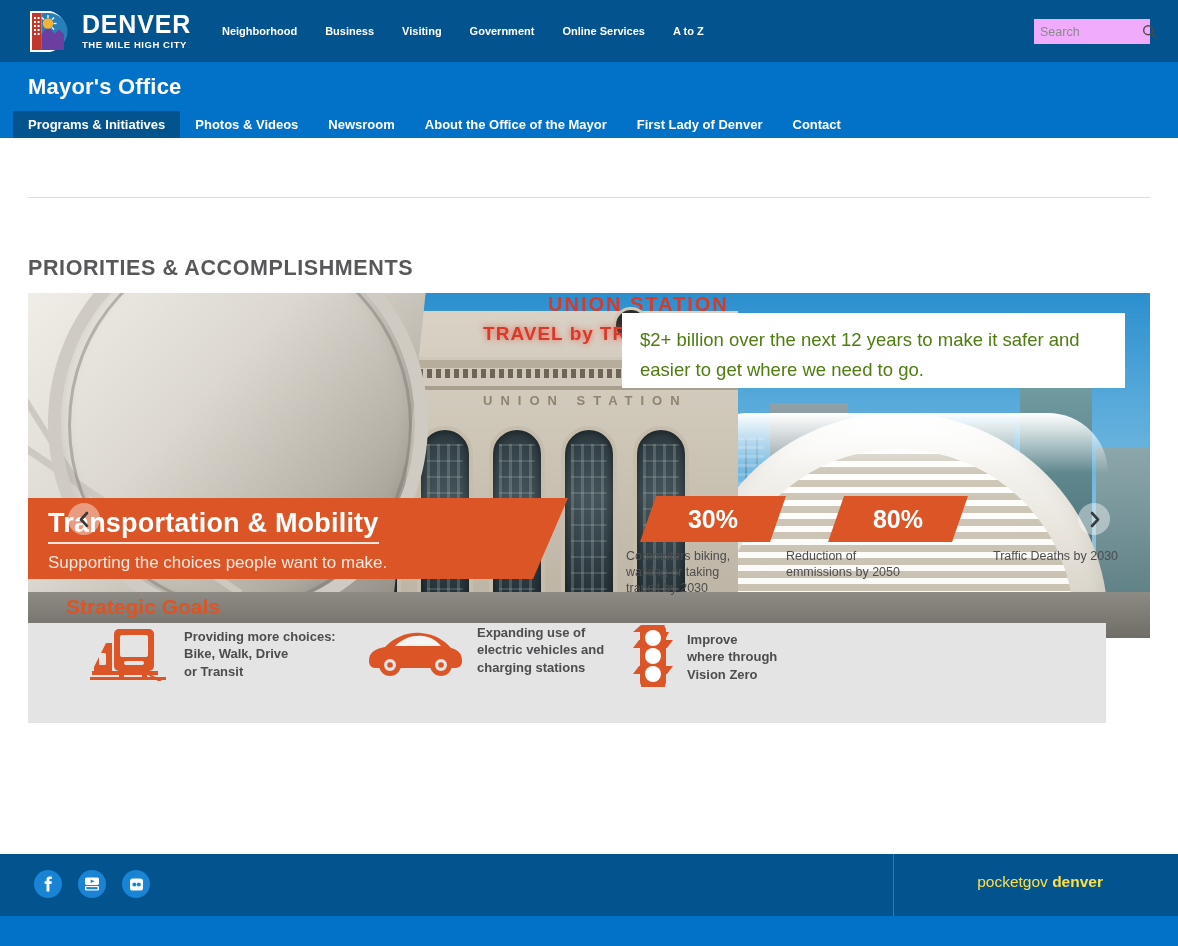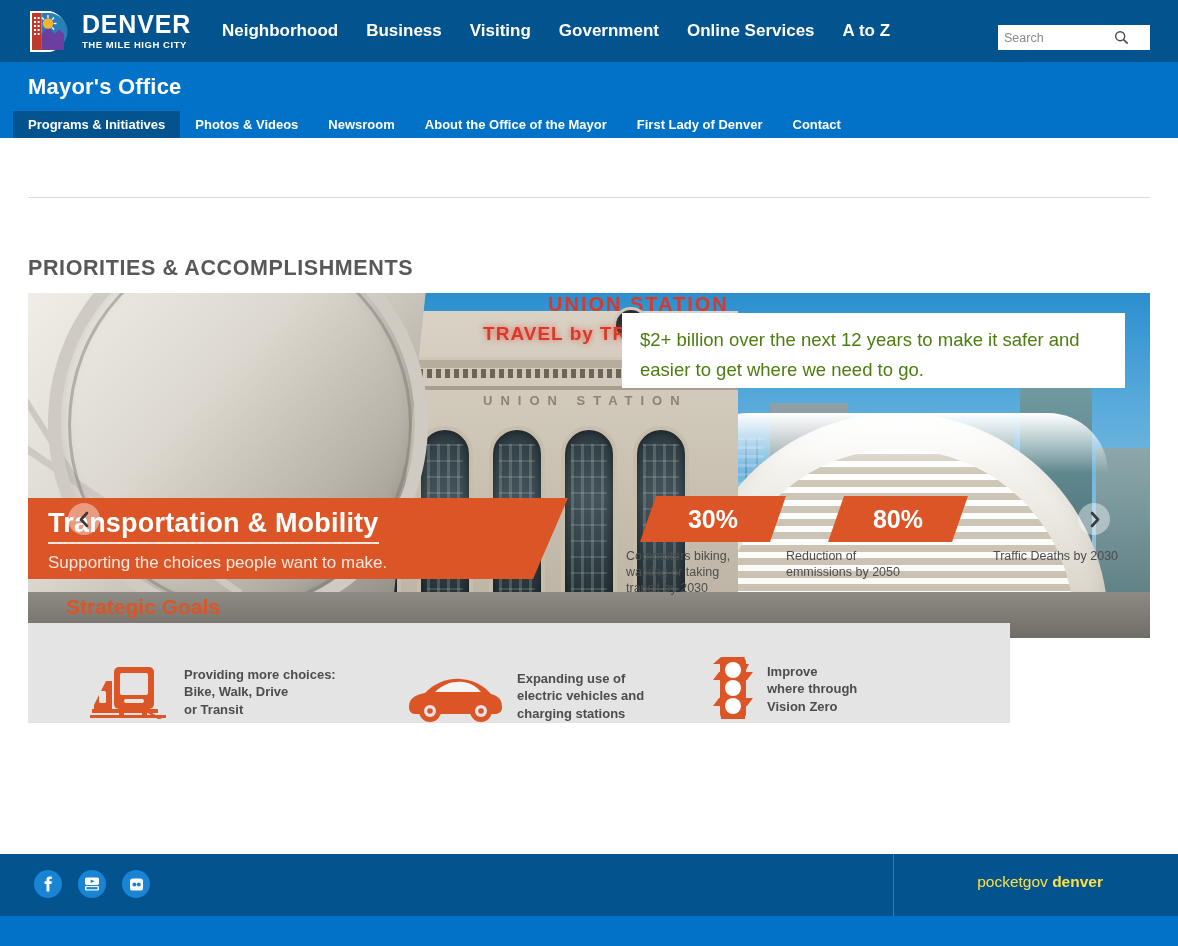--- a/index.html
+++ b/index.html
@@ -28,27 +28,27 @@
   }
   .logo-tagline {
     color: #ffffff; font-size: 9.5px; font-weight: bold;
     letter-spacing: 0.55px; line-height: 13px; margin-top: 1px;
   }
   .main-nav {
     position: absolute; left: 208px; top: 0; height: 62px;
     display: flex; align-items: center; gap: 0;
   }
   .main-nav a {
-    color: #ffffff; font-size: 17px; font-weight: bold;
+    color: #ffffff; font-size: 11px; font-weight: bold;
     text-decoration: none; padding: 0 14px; line-height: 62px;
     white-space: nowrap;
   }
   .search-box {
-    position: absolute; right: 28px; top: 25px;
-    width: 152px; height: 25px; background: #ffffff;
+    position: absolute; right: 28px; top: 19px;
+    width: 116px; height: 25px; background: #f0abfc;
     display: flex; align-items: center;
   }
   .search-input {
     border: none; outline: none; background: transparent;
     font-family: "Liberation Sans", sans-serif; font-size: 12.5px;
     color: #555; padding: 0 6px; width: 108px; height: 23px;
   }
   .search-input::placeholder { color: #8a8a8a; }
   .search-btn {
     width: 30px; height: 25px; border: none; background: transparent;
@@ -254,23 +254,23 @@
   .stat-label {
     position: absolute; top: 255px;
     color: #4d4d4f; font-size: 12.5px; line-height: 16px;
   }
   
   .goals-title {
     position: absolute; left: 38px; top: 302px;
     color: #db5527; font-size: 21px; font-weight: bold;
   }
   .goals-band {
-    position: absolute; left: 0; top: 330px; width: 982px; height: 100px;
+    position: absolute; left: 0; top: 330px; width: 1078px; height: 100px;
     background: #e4e4e4;
-    display: flex; align-items: flex-end; gap: 40px;
+    display: flex; align-items: flex-start;
   }
   .goal {
     display: flex; align-items: center; gap: 12px;
   }
   .goal-text {
     color: #4d4d4f; font-size: 13px; font-weight: bold; line-height: 17.5px;
   }
   
   .carousel-arrow {
     position: absolute; top: 210px; width: 32px; height: 32px;

